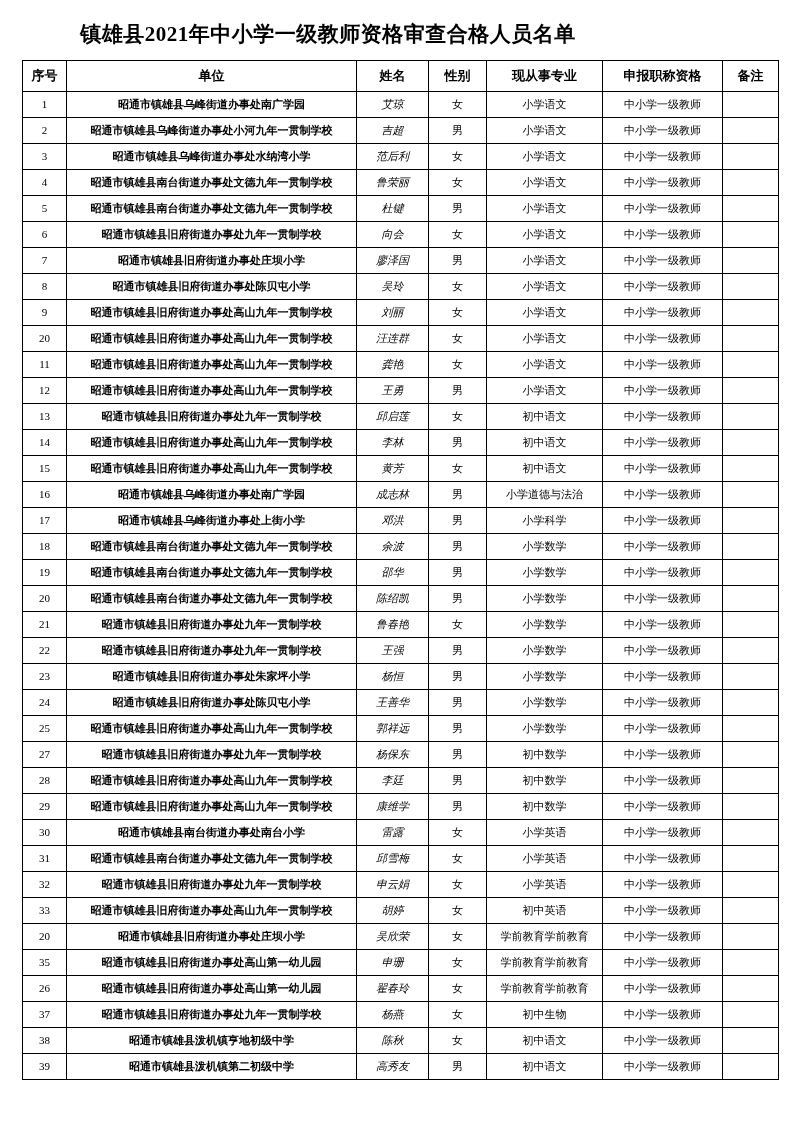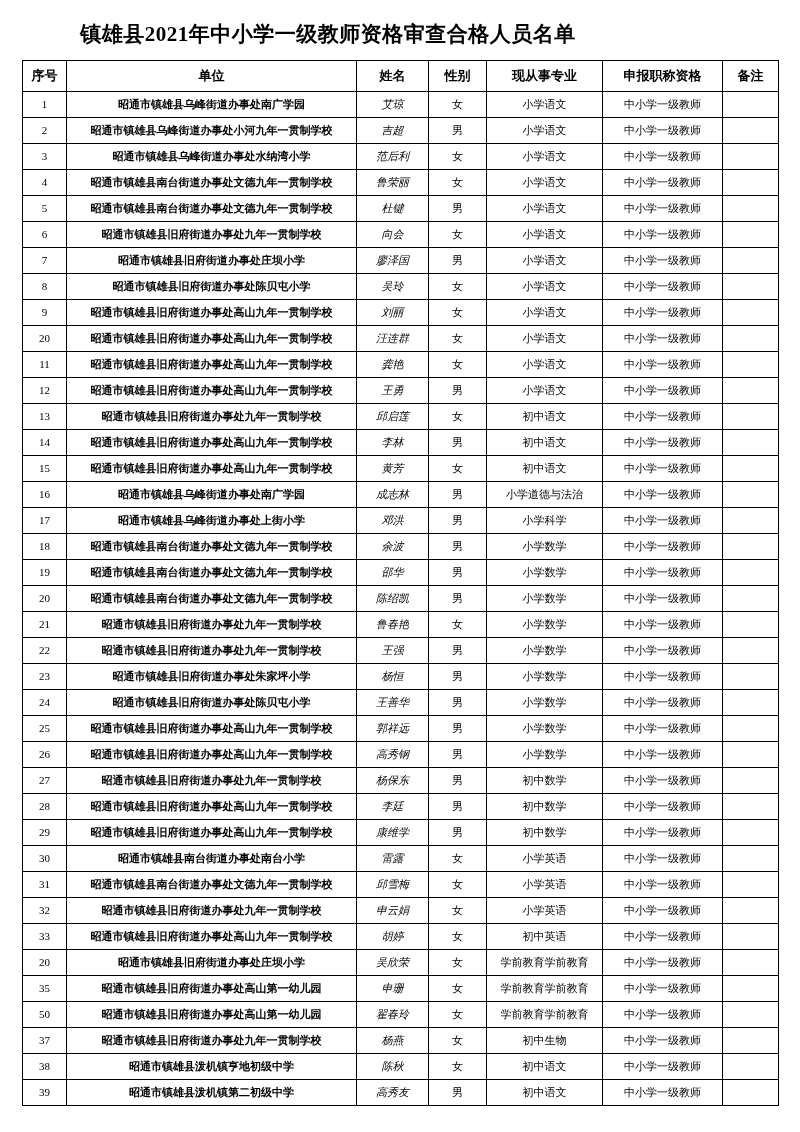--- a/index.html
+++ b/index.html
@@ -314,29 +314,20 @@
         <tr>
           <td class="idx">25</td>
           <td class="unit">昭通市镇雄县旧府街道办事处高山九年一贯制学校</td>
           <td class="name">郭祥远</td>
           <td class="sex">男</td>
           <td class="major">小学数学</td>
           <td class="qual">中小学一级教师</td>
           <td class="note"></td>
         </tr>
         <tr>
-          <td class="idx">26</td>
-          <td class="unit">昭通市镇雄县旧府街道办事处高山九年一贯制学校</td>
-          <td class="name">高秀钢</td>
-          <td class="sex">男</td>
-          <td class="major">小学数学</td>
-          <td class="qual">中小学一级教师</td>
-          <td class="note"></td>
-        </tr>
-        <tr>
           <td class="idx">27</td>
           <td class="unit">昭通市镇雄县旧府街道办事处九年一贯制学校</td>
           <td class="name">杨保东</td>
           <td class="sex">男</td>
           <td class="major">初中数学</td>
           <td class="qual">中小学一级教师</td>
           <td class="note"></td>
         </tr>
         <tr>
           <td class="idx">28</td>
@@ -404,21 +395,21 @@
         <tr>
           <td class="idx">35</td>
           <td class="unit">昭通市镇雄县旧府街道办事处高山第一幼儿园</td>
           <td class="name">申珊</td>
           <td class="sex">女</td>
           <td class="major">学前教育学前教育</td>
           <td class="qual">中小学一级教师</td>
           <td class="note"></td>
         </tr>
         <tr>
-          <td class="idx">50</td>
+          <td class="idx">26</td>
           <td class="unit">昭通市镇雄县旧府街道办事处高山第一幼儿园</td>
           <td class="name">翟春玲</td>
           <td class="sex">女</td>
           <td class="major">学前教育学前教育</td>
           <td class="qual">中小学一级教师</td>
           <td class="note"></td>
         </tr>
         <tr>
           <td class="idx">37</td>
           <td class="unit">昭通市镇雄县旧府街道办事处九年一贯制学校</td>

